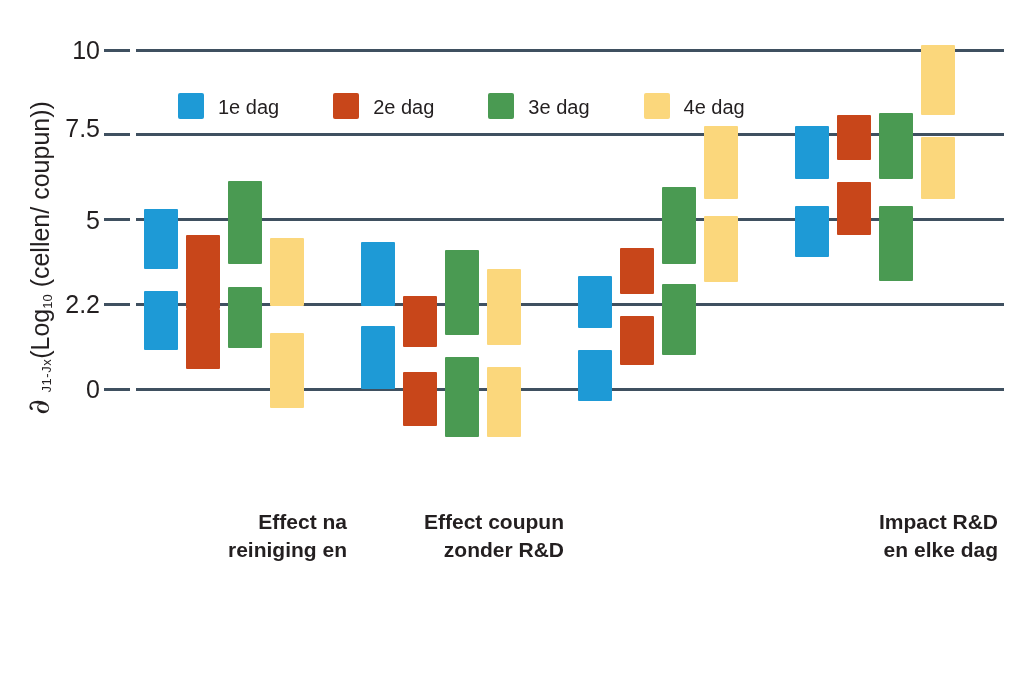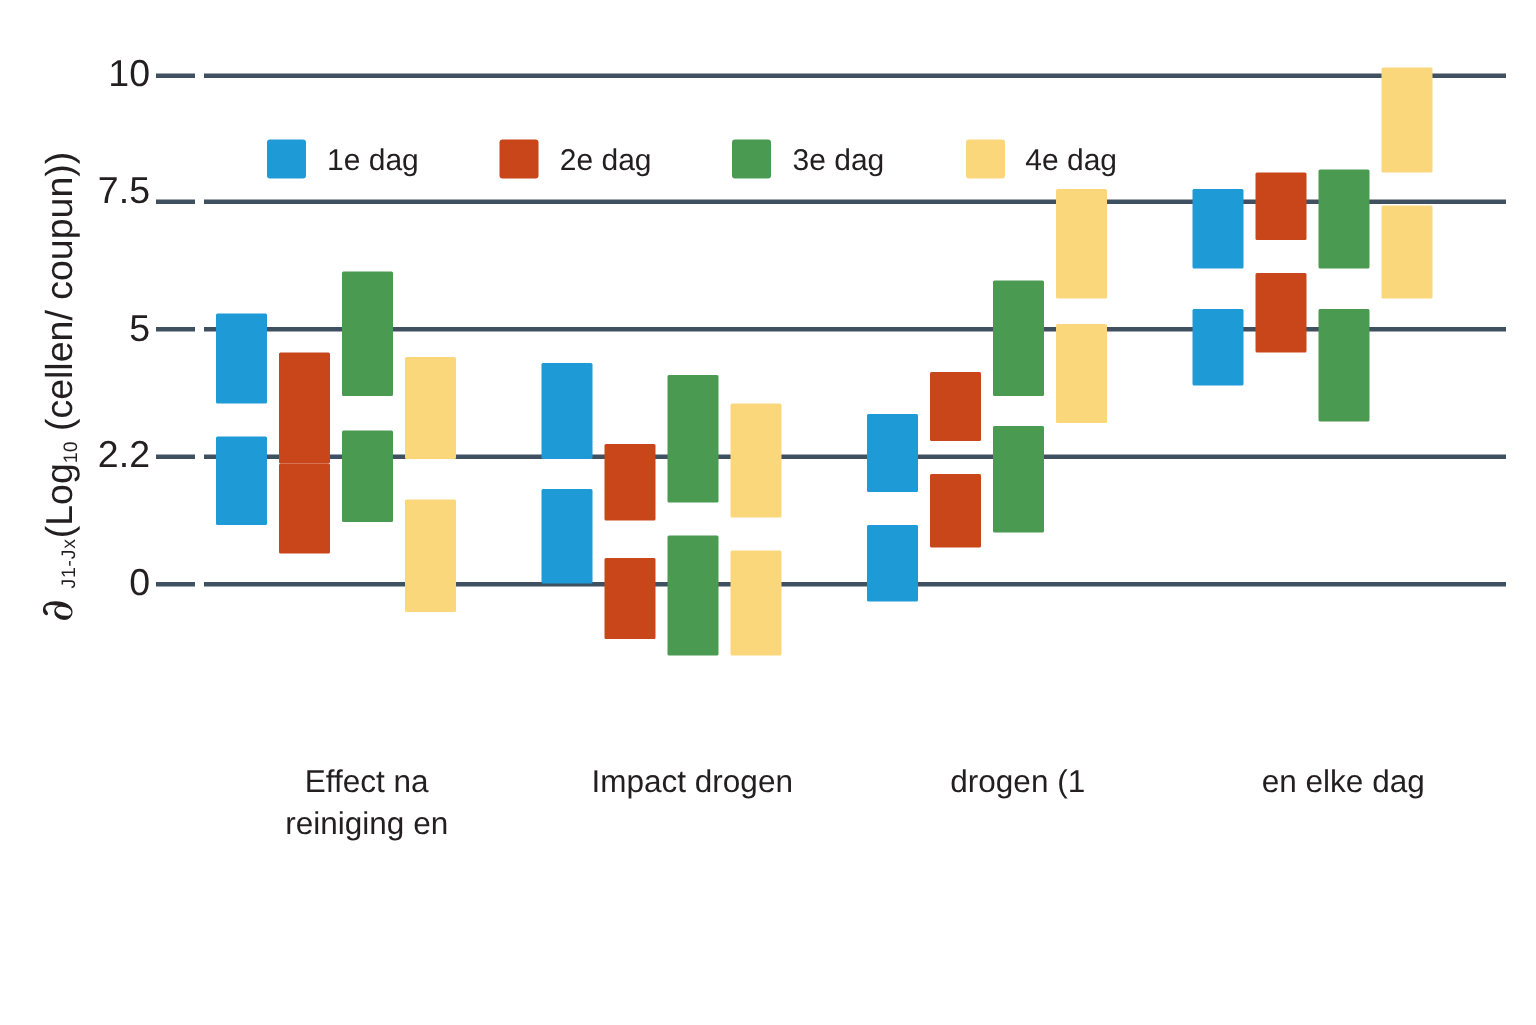--- a/index.html
+++ b/index.html
@@ -39,22 +39,22 @@
 
   
   .legend{position:absolute;left:178px;top:93px;display:flex;align-items:center;gap:0px;}
   .legend-item{display:flex;align-items:flex-end;margin-right:54px;}
   .legend-swatch{width:26px;height:26px;border-radius:2px;margin-right:14px;}
   .legend-label{font-size:20px;color:#231f20;white-space:nowrap;}
 
   
   .catlabels{position:absolute;left:136px;top:508px;width:868px;height:110px;display:flex;}
   .catlabel{
-    flex:1;text-align:center;font-size:21px;line-height:28px;color:#231f20;
-    padding:0 6px;box-sizing:border-box;
+    flex:1;text-align:right;font-size:21px;line-height:28px;color:#231f20;
+    padding:0 6px;box-sizing:border-box;font-weight:bold;
   }
 </style>
 </head>
 <body>
 
 <div id="chart-root">
 
   <div class="ytitle-wrap">
     <div class="ytitle">
       <span class="pd">∂</span>
@@ -133,23 +133,24 @@
         <span class="legend-label">4e dag</span>
       </div>
     </div>
 
   <div class="catlabels" id="catlabels">
       <div class="catlabel">
         <div>Effect na</div>
         <div>reiniging en</div>
       </div>
       <div class="catlabel">
-        <div>Impact drogen</div>
+        <div>Effect coupun</div>
+        <div>zonder R&amp;D</div>
       </div>
       <div class="catlabel">
-        <div>drogen (1</div>
       </div>
       <div class="catlabel">
+        <div>Impact R&amp;D</div>
         <div>en elke dag</div>
       </div>
     </div>
 
 </div>
 
 </body></html>

